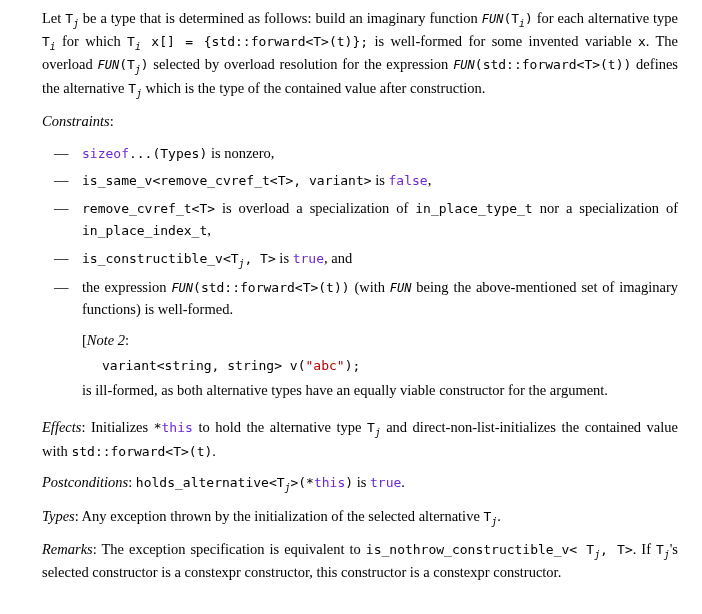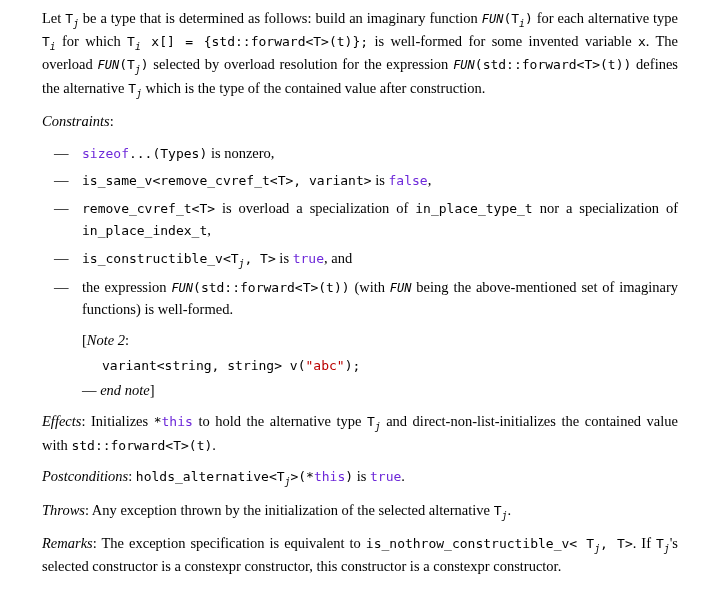--- a/index.html
+++ b/index.html
@@ -27,21 +27,21 @@
   .dash {
     width: 28px;
     flex-shrink: 0;
     padding-left: 12px;
   }
   .list-body {
     flex: 1;
     text-align: justify;
   }
   .sublist {
-    margin: 6px 0 0 40px;
+    margin: 6px 0 6px 40px;
   }
   .codeblock {
     font-family: 'DejaVu Sans Mono', Consolas, monospace;
     font-size: 13px;
     margin: 4px 0 4px 20px;
     white-space: pre;
   }
   .tt {
     font-family: 'DejaVu Sans Mono', Consolas, monospace;
     font-size: 13px;
@@ -89,33 +89,33 @@
       <span class="tt"><span>is_constructible_v&lt;T</span><span class="sub">j</span><span>, T&gt;</span></span><span> is </span><span class="tt kw">true</span><span>, and</span>
     </div>
   </div>
   <div class="list-item">
     <div class="dash">—</div>
     <div class="list-body">
       <span>the expression </span><span class="fun">FUN</span><span class="tt">(std::forward&lt;T&gt;(t))</span><span> (with </span><span class="fun">FUN</span><span> being the above-mentioned set of imaginary functions) is well-formed.</span>
       <div class="sublist" style="margin-left:0;margin-top:10px">
         <span>[</span><span class="label">Note 2</span><span>:</span>
         <div class="codeblock"><span>variant&lt;string, string&gt; v(</span><span class="str">"abc"</span><span>);</span></div>
-        <div><span>— </span><span class="noteend">end note</span><span>]</span></div>
+        <div><span>is ill-formed, as both alternative types have an equally viable constructor for the argument.</span></div>
       </div>
     </div>
   </div>
 </div>
 
 <div class="para">
   <span class="label">Effects</span><span>: Initializes </span><span class="tt"><span>*</span><span class="kw">this</span></span><span> to hold the alternative type </span><span class="tt"><span>T</span><span class="sub">j</span></span><span> and direct-non-list-initializes the contained value with </span><span class="tt">std::forward&lt;T&gt;(t)</span><span>.</span>
 </div>
 
 <div class="para">
   <span class="label">Postconditions</span><span>: </span><span class="tt"><span>holds_alternative&lt;T</span><span class="sub">j</span><span>&gt;(*</span><span class="kw">this</span><span>)</span></span><span> is </span><span class="tt kw">true</span><span>.</span>
 </div>
 
 <div class="para">
-  <span class="label">Throws</span><span>: Any exception thrown by the initialization of the selected alternative </span><span class="tt"><span>T</span><span class="sub">j</span></span><span>.</span>
+  <span class="label">Types</span><span>: Any exception thrown by the initialization of the selected alternative </span><span class="tt"><span>T</span><span class="sub">j</span></span><span>.</span>
 </div>
 
 <div class="para">
   <span class="label">Remarks</span><span>: The exception specification is equivalent to </span><span class="tt"><span>is_nothrow_constructible_v&lt; T</span><span class="sub">j</span><span>, T&gt;</span></span><span>. If </span><span class="tt"><span>T</span><span class="sub">j</span></span><span>'s selected constructor is a constexpr constructor, this constructor is a constexpr constructor.</span>
 </div>
 
 </body></html>

